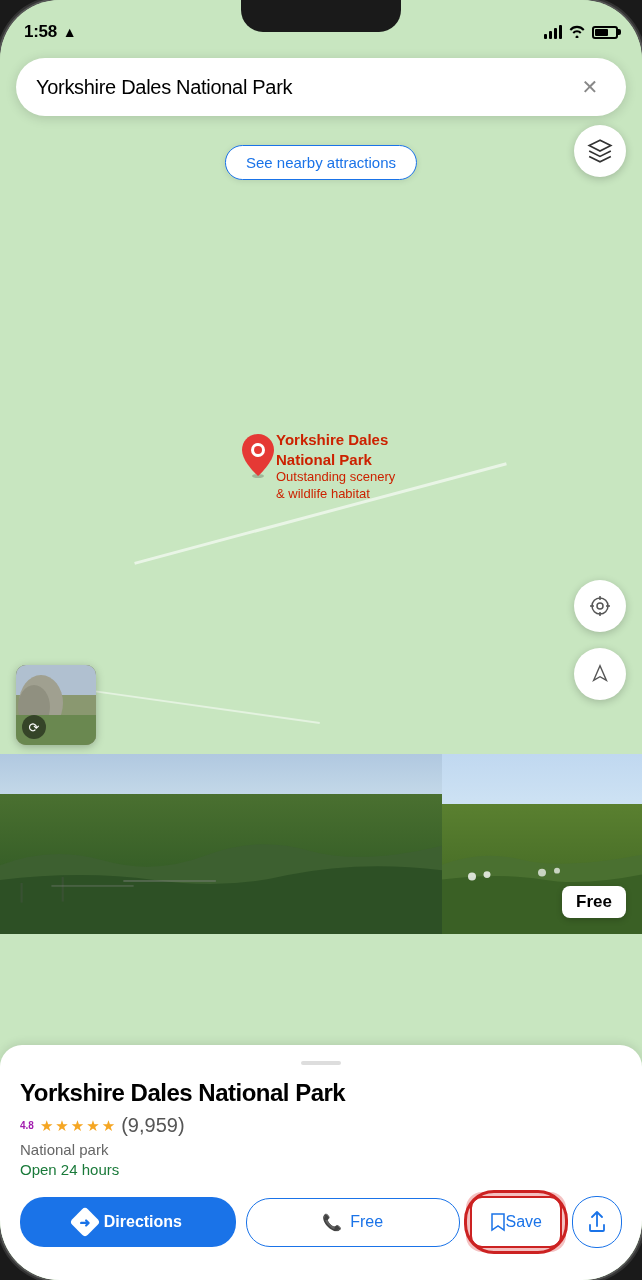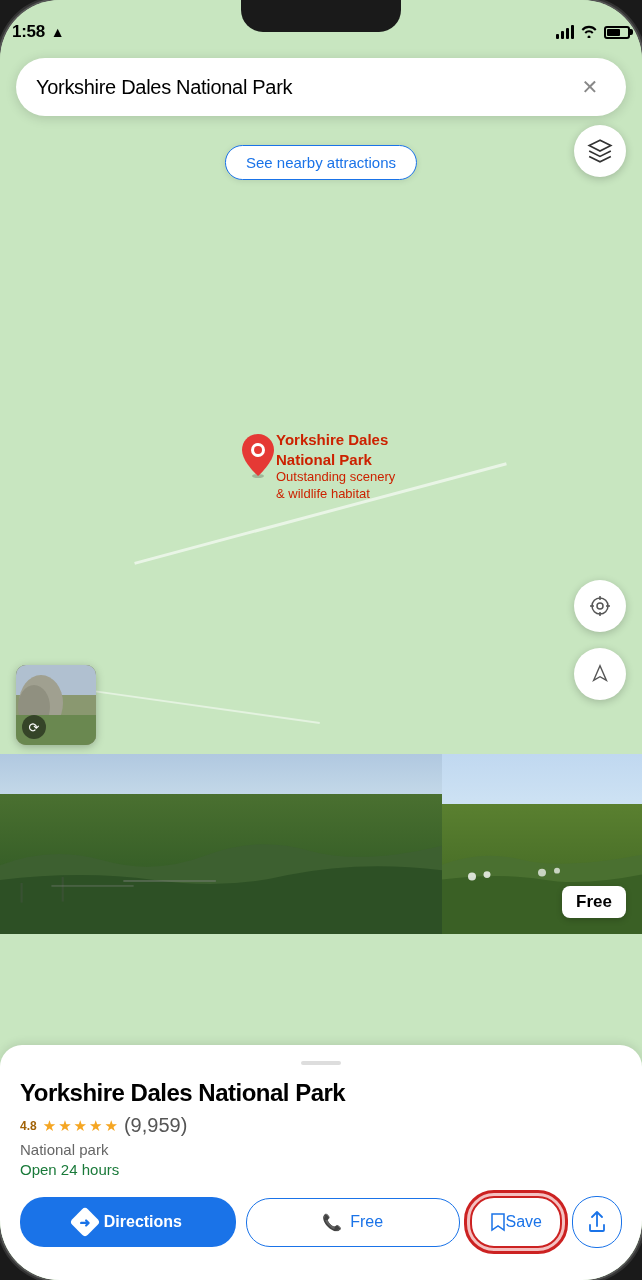--- a/index.html
+++ b/index.html
@@ -40,21 +40,21 @@
     
     .status-bar {
       position: absolute;
       top: 0;
       left: 0;
       right: 0;
       height: 50px;
       display: flex;
       justify-content: space-between;
       align-items: center;
-      padding: 14px 12px 0;
+      padding: 14px 24px 0;
       z-index: 100;
       color: #000;
     }
 
     .status-time {
       font-size: 17px;
       font-weight: 600;
       letter-spacing: -0.3px;
     }
 
@@ -442,23 +442,23 @@
     }
 
     .rating-row {
       display: flex;
       align-items: center;
       gap: 6px;
       margin-bottom: 4px;
     }
 
     .rating-number {
-      font-size: 12px;
+      font-size: 10px;
       font-weight: 600;
-      color: #a16207;
+      color: #a21caf;
     }
 
     .stars {
       display: flex;
       gap: 2px;
     }
 
     .star {
       color: #f5a623;
       font-size: 15px;
@@ -518,21 +518,21 @@
       gap: 8px;
       cursor: pointer;
       flex: 1;
       justify-content: center;
     }
 
     .btn-save {
       background: white;
       color: #1a73e8;
       border: 1.5px solid #1a73e8;
-      border-radius: 24px;
+      border-radius: 12px;
       padding: 14px 18px;
       font-size: 16px;
       font-weight: 500;
       display: flex;
       align-items: center;
       cursor: pointer;
       flex: 1;
       justify-content: center;
       box-shadow: 0 0 0 4px rgba(220,50,50,0.3);
       border-color: #cc2222;

